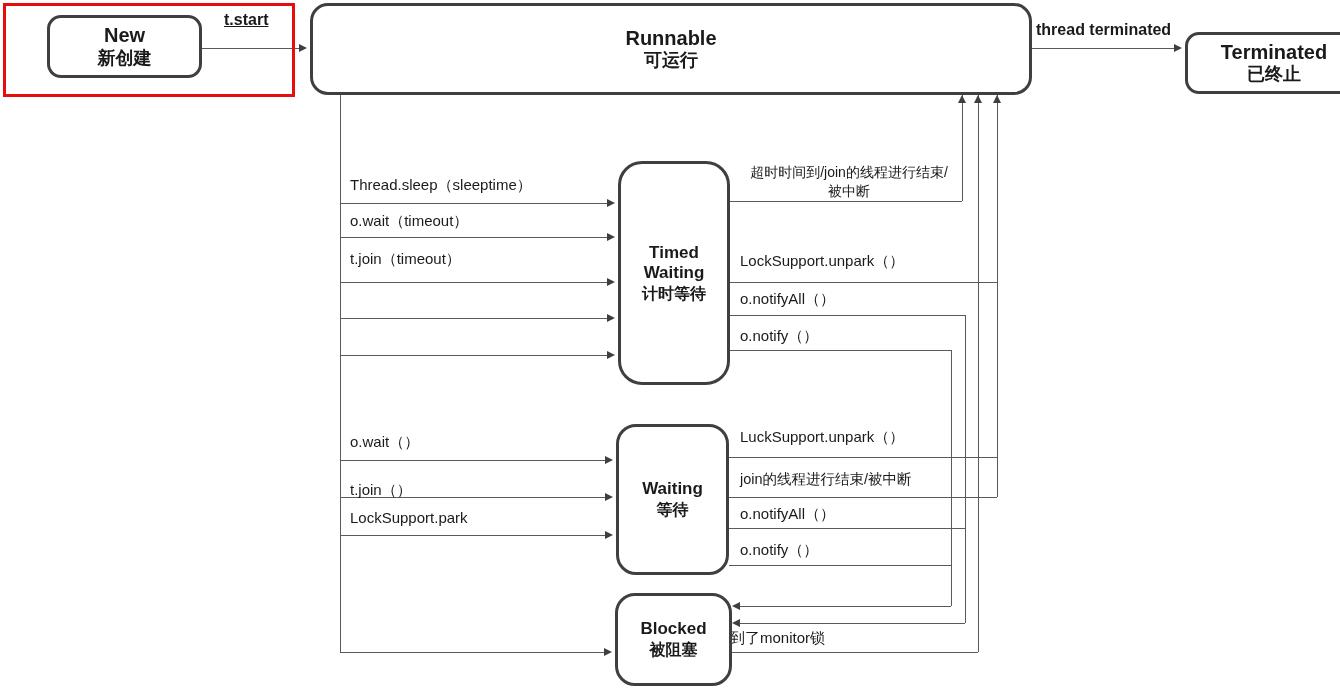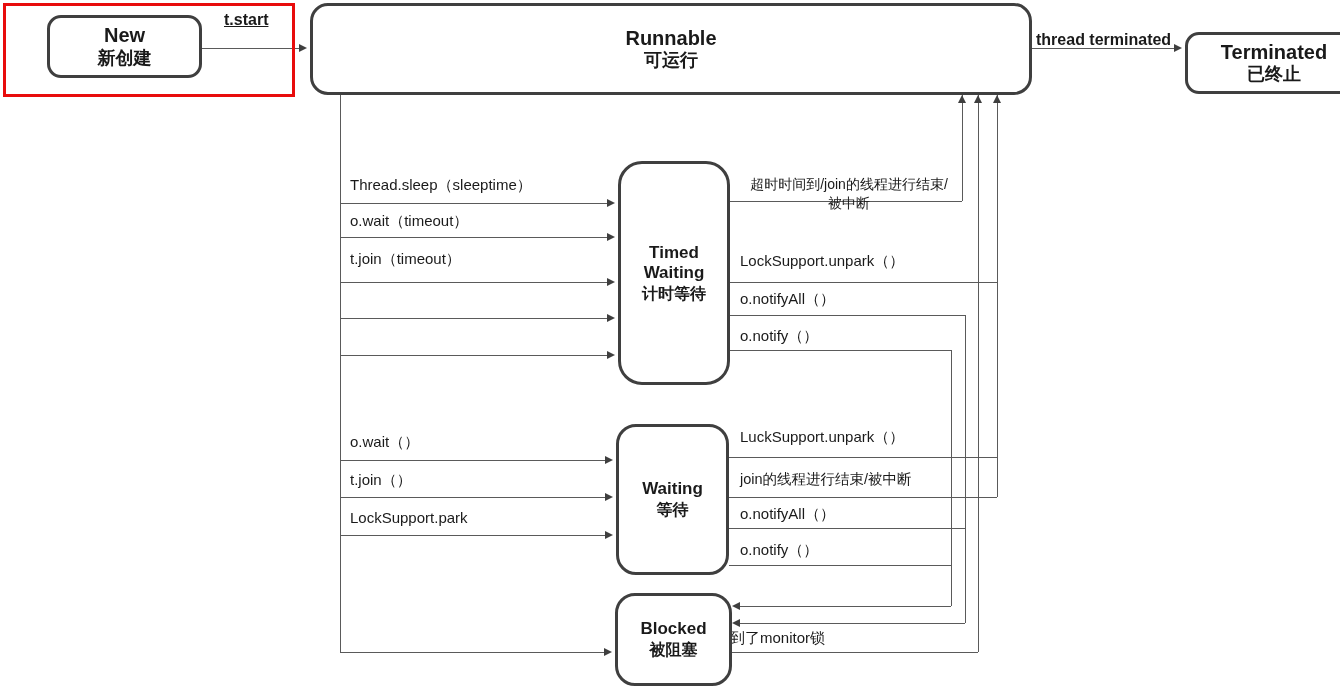--- a/index.html
+++ b/index.html
@@ -64,21 +64,21 @@
     <div class="t">Blocked</div>
     <div class="s">被阻塞</div>
   </div>
 
   <div class="hline" style="left:202px;top:48px;width:98px;"></div>
   <div class="arrow-r" style="left:299px;top:44px;"></div>
   <div class="lbl b" style="left:224px;top:11px;text-decoration:underline;">t.start</div>
 
   <div class="hline" style="left:1032px;top:48px;width:143px;"></div>
   <div class="arrow-r" style="left:1174px;top:44px;"></div>
-  <div class="lbl b" style="left:1036px;top:21px;margin-top:10px;">thread terminated</div>
+  <div class="lbl b" style="left:1036px;top:21px;">thread terminated</div>
 
   <div class="vline" style="left:340px;top:95px;height:557px;"></div>
 
   <div class="hline" style="left:340px;top:203px;width:268px;"></div>
   <div class="arrow-r" style="left:607px;top:199px;"></div>
   <div class="lbl" style="left:350px;top:176px;">Thread.sleep（sleeptime）</div>
 
   <div class="hline" style="left:340px;top:237px;width:268px;"></div>
   <div class="arrow-r" style="left:607px;top:233px;"></div>
   <div class="lbl" style="left:350px;top:212px;">o.wait（timeout）</div>
@@ -92,30 +92,30 @@
 
   <div class="hline" style="left:340px;top:355px;width:268px;"></div>
   <div class="arrow-r" style="left:607px;top:351px;"></div>
 
   <div class="hline" style="left:340px;top:460px;width:266px;"></div>
   <div class="arrow-r" style="left:605px;top:456px;"></div>
   <div class="lbl" style="left:350px;top:433px;">o.wait（）</div>
 
   <div class="hline" style="left:340px;top:497px;width:266px;"></div>
   <div class="arrow-r" style="left:605px;top:493px;"></div>
-  <div class="lbl" style="left:350px;top:471px;text-align:center;">t.join（）</div>
+  <div class="lbl" style="left:350px;top:481px;text-align:center;">t.join（）</div>
 
   <div class="hline" style="left:340px;top:535px;width:266px;"></div>
   <div class="arrow-r" style="left:605px;top:531px;"></div>
   <div class="lbl" style="left:350px;top:509px;">LockSupport.park</div>
 
   <div class="hline" style="left:340px;top:652px;width:265px;"></div>
   <div class="arrow-r" style="left:604px;top:648px;"></div>
 
-  <div class="lbl cjk wrap" style="left:735px;top:175px;width:228px;">
+  <div class="lbl cjk wrap" style="left:735px;top:163px;width:228px;">
     <span>超时时间到/join的线程进行结束/</span><br>
     <span>被中断</span>
   </div>
   <div class="hline" style="left:730px;top:201px;width:232px;"></div>
   <div class="vline" style="left:962px;top:95px;height:106px;"></div>
   <div class="arrow-u" style="left:958px;top:95px;"></div>
 
   <div class="lbl" style="left:740px;top:252px;">LockSupport.unpark（）</div>
   <div class="hline" style="left:730px;top:282px;width:267px;"></div>
 

